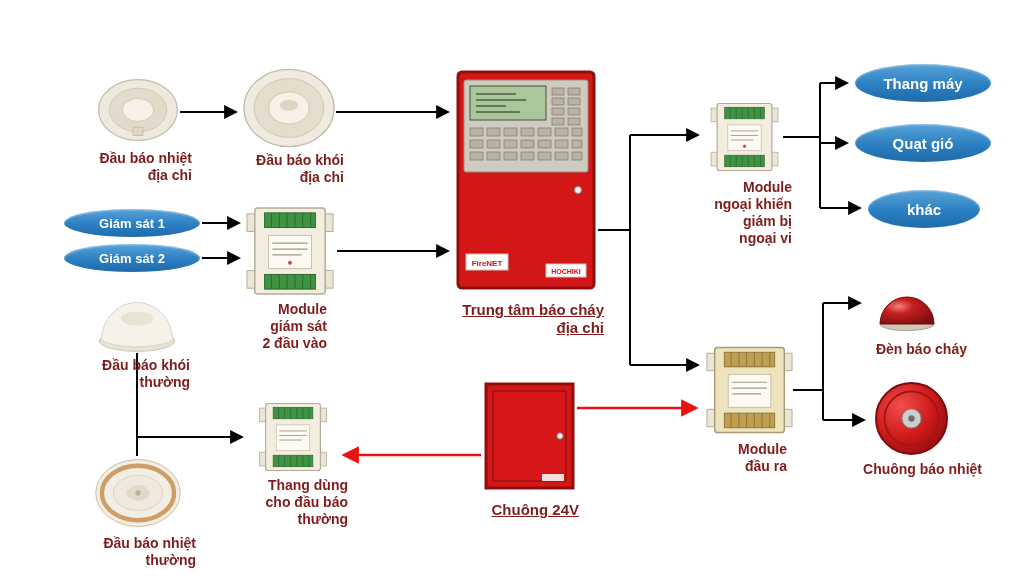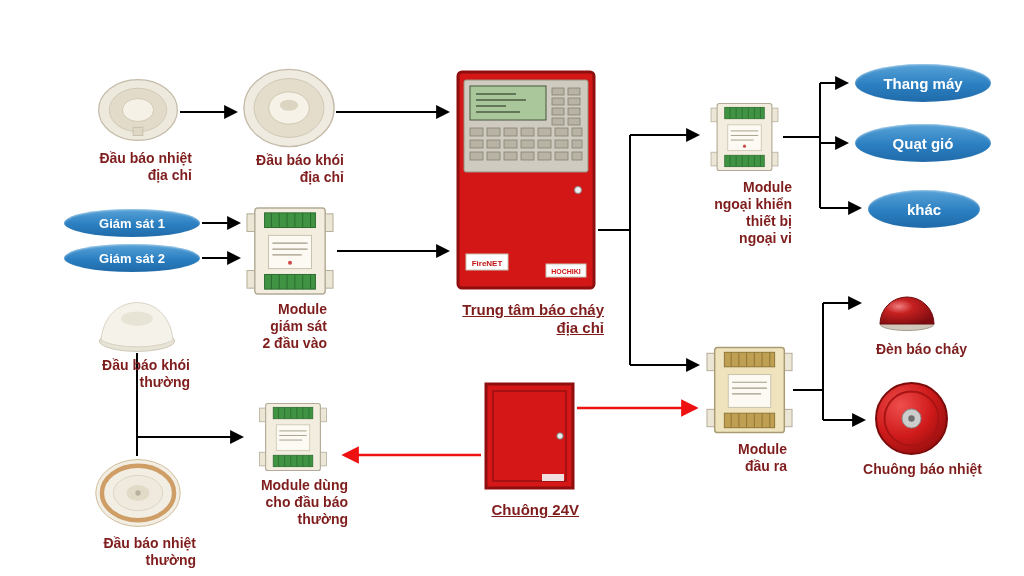--- a/index.html
+++ b/index.html
@@ -157,21 +157,21 @@
       <rect x="9" y="2" width="72" height="88" rx="3" fill="#f2edde" stroke="#b3ab97" stroke-width="1.5"></rect>
       <rect x="19" y="7" width="52" height="15" fill="#3f9343" stroke="#2c6b2f"></rect>
       <path d="M26 7 V22 M34 7 V22 M42 7 V22 M50 7 V22 M58 7 V22 M66 7 V22" stroke="#2c6b2f" stroke-width="1"></path>
       <rect x="19" y="70" width="52" height="15" fill="#3f9343" stroke="#2c6b2f"></rect>
       <path d="M26 70 V85 M34 70 V85 M42 70 V85 M50 70 V85 M58 70 V85 M66 70 V85" stroke="#2c6b2f" stroke-width="1"></path>
       <rect x="23" y="30" width="44" height="34" fill="#fcfaf3" stroke="#c8c1ad"></rect>
       <path d="M27 38 H63 M27 44 H63 M27 50 H57" stroke="#a19a86" stroke-width="1.2"></path>
     </svg>
   </div>
   <div class="lbl" style="left:238px;top:477px;width:110px;">
-    <span class="ln">Module dùng</span>
+    <span class="ln">Thang dùng</span>
     <span class="ln">cho đầu báo</span>
     <span class="ln">thường</span>
   </div>
 
   <div class="dev" style="left:456px;top:70px;width:140px;height:220px;">
     <svg viewBox="0 0 140 220">
       <rect x="2" y="2" width="136" height="216" rx="4" fill="#d31717" stroke="#8f0f0f" stroke-width="3"></rect>
       <rect x="8" y="10" width="124" height="92" rx="2" fill="#cfcbc0" stroke="#97927f"></rect>
       <rect x="14" y="16" width="76" height="34" fill="#a9c79b" stroke="#46543f"></rect>
       <path d="M20 24 H60 M20 30 H70 M20 36 H50 M20 42 H64" stroke="#4e5c46" stroke-width="1.4" fill="none"></path>
@@ -242,21 +242,21 @@
       <rect x="19" y="70" width="52" height="15" fill="#3f9343" stroke="#2c6b2f"></rect>
       <path d="M26 70 V85 M34 70 V85 M42 70 V85 M50 70 V85 M58 70 V85 M66 70 V85" stroke="#2c6b2f" stroke-width="1"></path>
       <rect x="23" y="30" width="44" height="34" fill="#fcfaf3" stroke="#c8c1ad"></rect>
       <path d="M27 38 H63 M27 44 H63 M27 50 H57" stroke="#a19a86" stroke-width="1.2"></path>
       <circle cx="45" cy="58" r="2" fill="#cf4444"></circle>
     </svg>
   </div>
   <div class="lbl" style="left:697px;top:179px;width:95px;">
     <span class="ln">Module</span>
     <span class="ln">ngoại khiển</span>
-    <span class="ln">thiết bị</span>
+    <span class="ln">giám bị</span>
     <span class="ln">ngoại vi</span>
   </div>
 
   <div class="oval lg" style="left:855px;top:64px;width:136px;height:38px;text-align:right;">
       <span>Thang máy</span>
     </div>
   <div class="oval lg" style="left:855px;top:124px;width:136px;height:38px;">
       <span>Quạt gió</span>
     </div>
   <div class="oval lg" style="left:868px;top:190px;width:112px;height:38px;">

